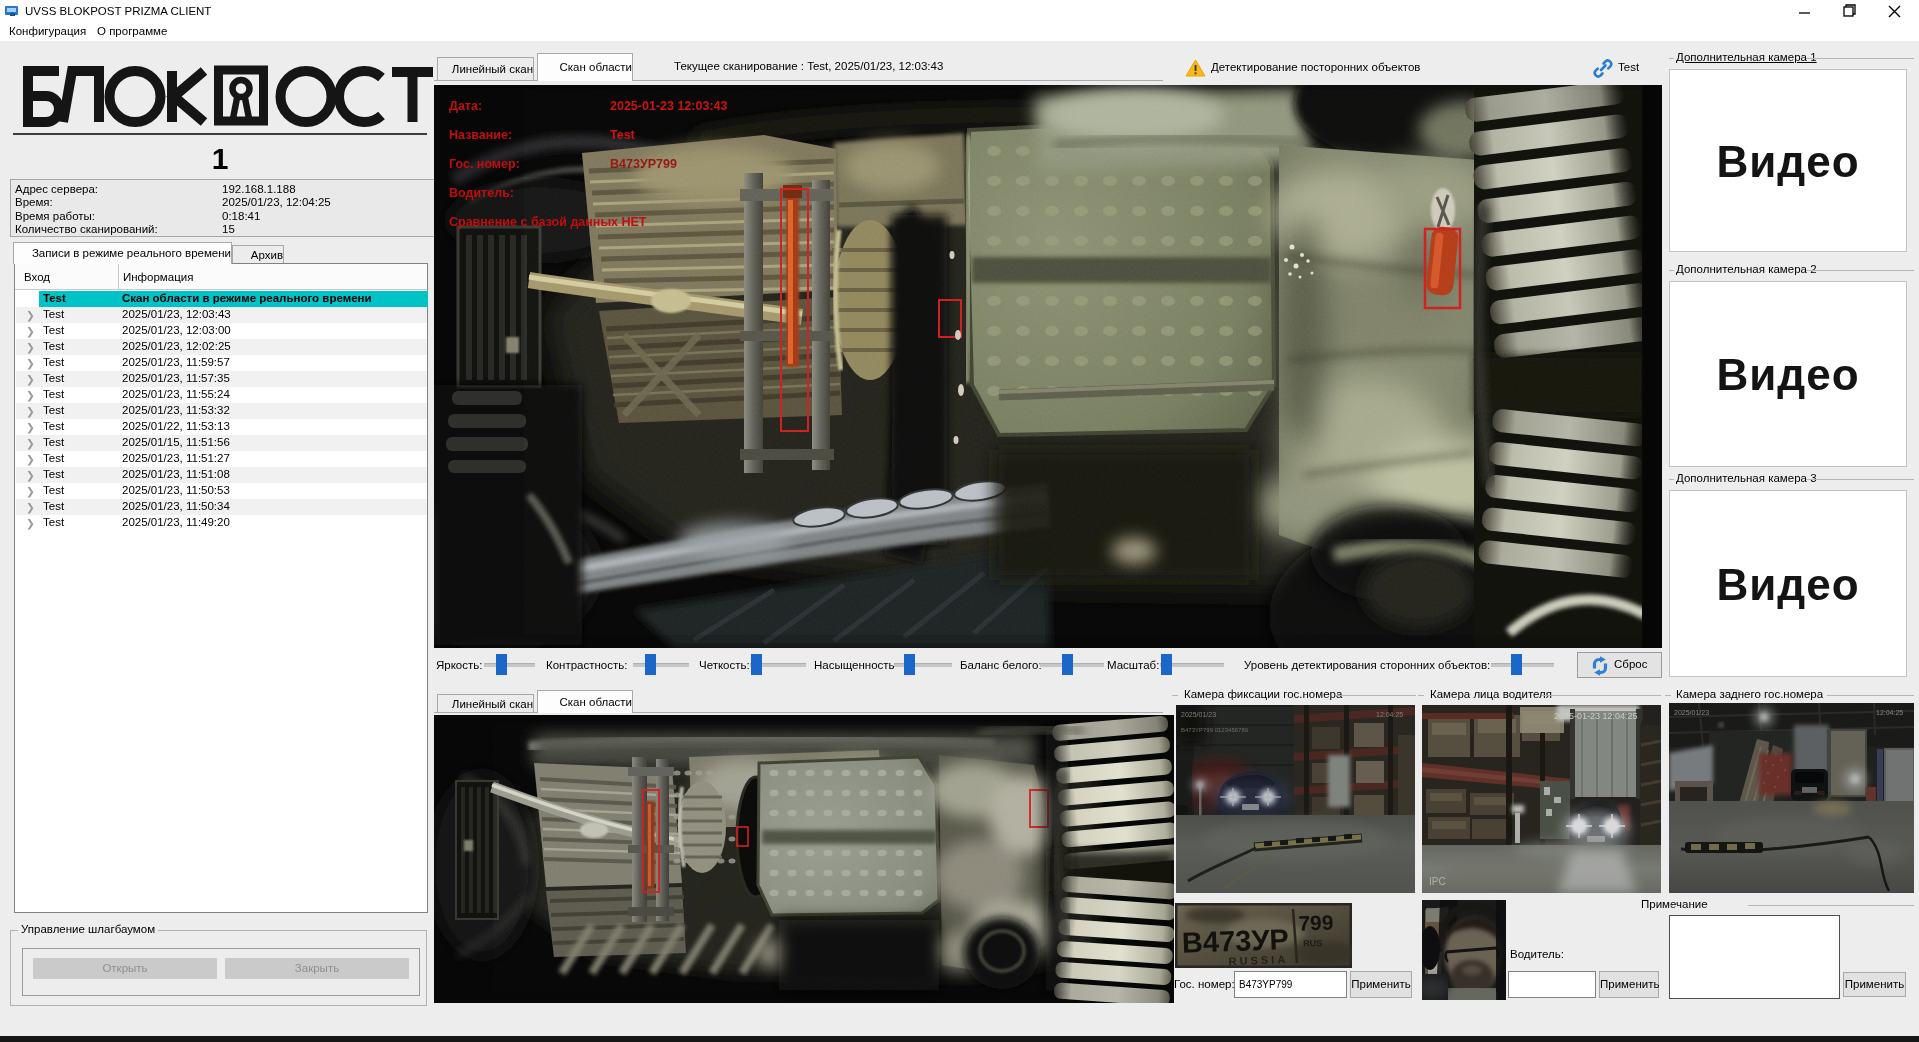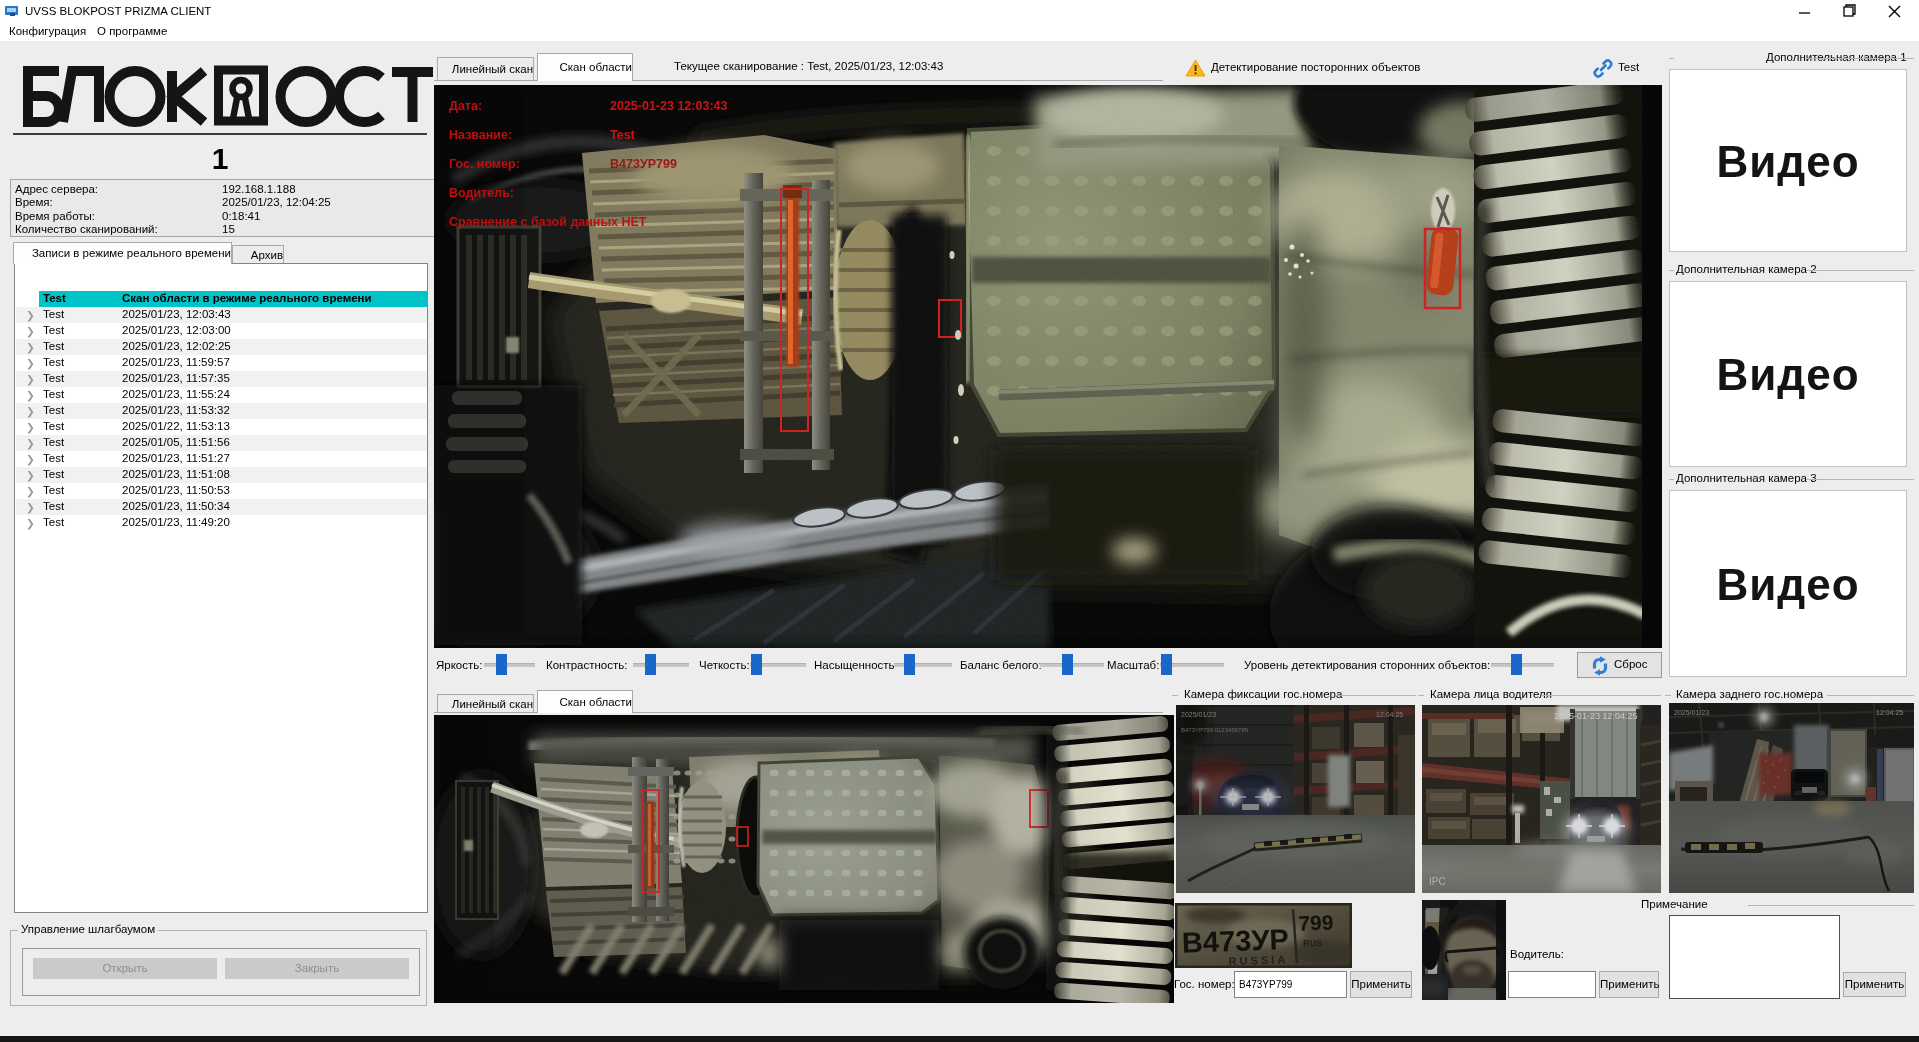--- a/index.html
+++ b/index.html
@@ -77,20 +77,25 @@
   <div style="left:4px;top:16px">Время:</div>
     <div style="left:211px;top:16px">2025/01/23, 12:04:25</div>
   <div style="left:4px;top:30px">Время работы:</div>
     <div style="left:211px;top:30px">0:18:41</div>
   <div style="left:4px;top:43px">Количество сканирований:</div>
     <div style="left:211px;top:43px">15</div>
 </div>
 <div class="tab active" style="left:13px;top:242px;width:219px;height:22px;line-height:21px;">Записи в режиме реального времени</div>
 <div class="tab" style="left:232px;top:245px;width:52px;height:19px;line-height:18px;">Архив</div>
 <div id="tbl">
+  <div style="position:absolute;left:0;top:0;width:412px;height:26px;background:#fbfbfb;border-bottom:1px solid #c9c9c9;">
+    <div style="position:absolute;left:9px;top:7px;font-size:11.5px;">Вход</div>
+    <div style="position:absolute;left:108px;top:7px;font-size:11.5px;">Информация</div>
+    <div style="position:absolute;left:103px;top:0;width:1px;height:26px;background:#c9c9c9"></div>
+  </div>
   <div class="trow" style="top:27px;">
       <span style="position:absolute;left:23px;top:0;width:389px;height:16px;background:#00c3c7;"></span>
       <span class="c1" style="font-weight:bold;">Test</span>
       <span class="c2" style="font-weight:bold;">Скан области в режиме реального времени</span>
     </div>
 <div class="trow" style="top:43px;background:#f1f1f1">
       <span class="chev">❯</span>
       <span class="c1">Test</span>
       <span class="c2">2025/01/23, 12:03:43</span>
     </div>
@@ -125,21 +130,21 @@
       <span class="c2">2025/01/23, 11:53:32</span>
     </div>
     <div class="trow" style="top:155px;background:#ffffff">
       <span class="chev">❯</span>
       <span class="c1">Test</span>
       <span class="c2">2025/01/22, 11:53:13</span>
     </div>
     <div class="trow" style="top:171px;background:#f1f1f1">
       <span class="chev">❯</span>
       <span class="c1">Test</span>
-      <span class="c2">2025/01/05, 11:51:56</span>
+      <span class="c2">2025/01/15, 11:51:56</span>
     </div>
     <div class="trow" style="top:187px;background:#ffffff">
       <span class="chev">❯</span>
       <span class="c1">Test</span>
       <span class="c2">2025/01/23, 11:51:27</span>
     </div>
     <div class="trow" style="top:203px;background:#f1f1f1">
       <span class="chev">❯</span>
       <span class="c1">Test</span>
       <span class="c2">2025/01/23, 11:51:08</span>
@@ -794,21 +799,21 @@
         <path d="M278 258 L308 210"></path>
         <path d="M308 258 L338 210"></path>
       </g>
 <ellipse cx="352" cy="238" rx="30" ry="16" fill="#93907e" filter="url(#c8)"></ellipse>
 <ellipse cx="400" cy="245" rx="20" ry="11" fill="#858372" filter="url(#c8)"></ellipse>
 <rect x="345" y="205" width="160" height="70" fill="#0d0d0b" filter="url(#c8)"></rect>
 <rect x="60" y="10" width="580" height="266" filter="url(#grain2)" opacity="0.4" style="mix-blend-mode:soft-light"></rect>
 </svg>
 </div>
 
-<div class="gbl" style="left:1763px;top:51px;">Дополнительная камера 1</div>
+<div class="gbl" style="left:1673px;top:51px;text-decoration:underline;">Дополнительная камера 1</div>
 <div class="vidpanel" style="top:69px;height:183px;line-height:183px;">Видео</div>
 <div class="gbl" style="left:1673px;top:263px;">Дополнительная камера 2</div>
 <div class="vidpanel" style="top:281px;height:186px;line-height:186px;">Видео</div>
 <div class="gbl" style="left:1673px;top:472px;">Дополнительная камера 3</div>
 <div class="vidpanel" style="top:490px;height:187px;line-height:187px;">Видео</div>
 
 <div class="gbl" style="left:1181px;top:688px;">Камера фиксации гос.номера</div>
 <div class="gbl" style="left:1427px;top:688px;">Камера лица водителя</div>
 <div class="gbl" style="left:1673px;top:688px;">Камера заднего гос.номера</div>
 <div class="abs" style="left:1176px;top:705px;width:239px;height:188px;background:#4a4a42;" id="cam1">

